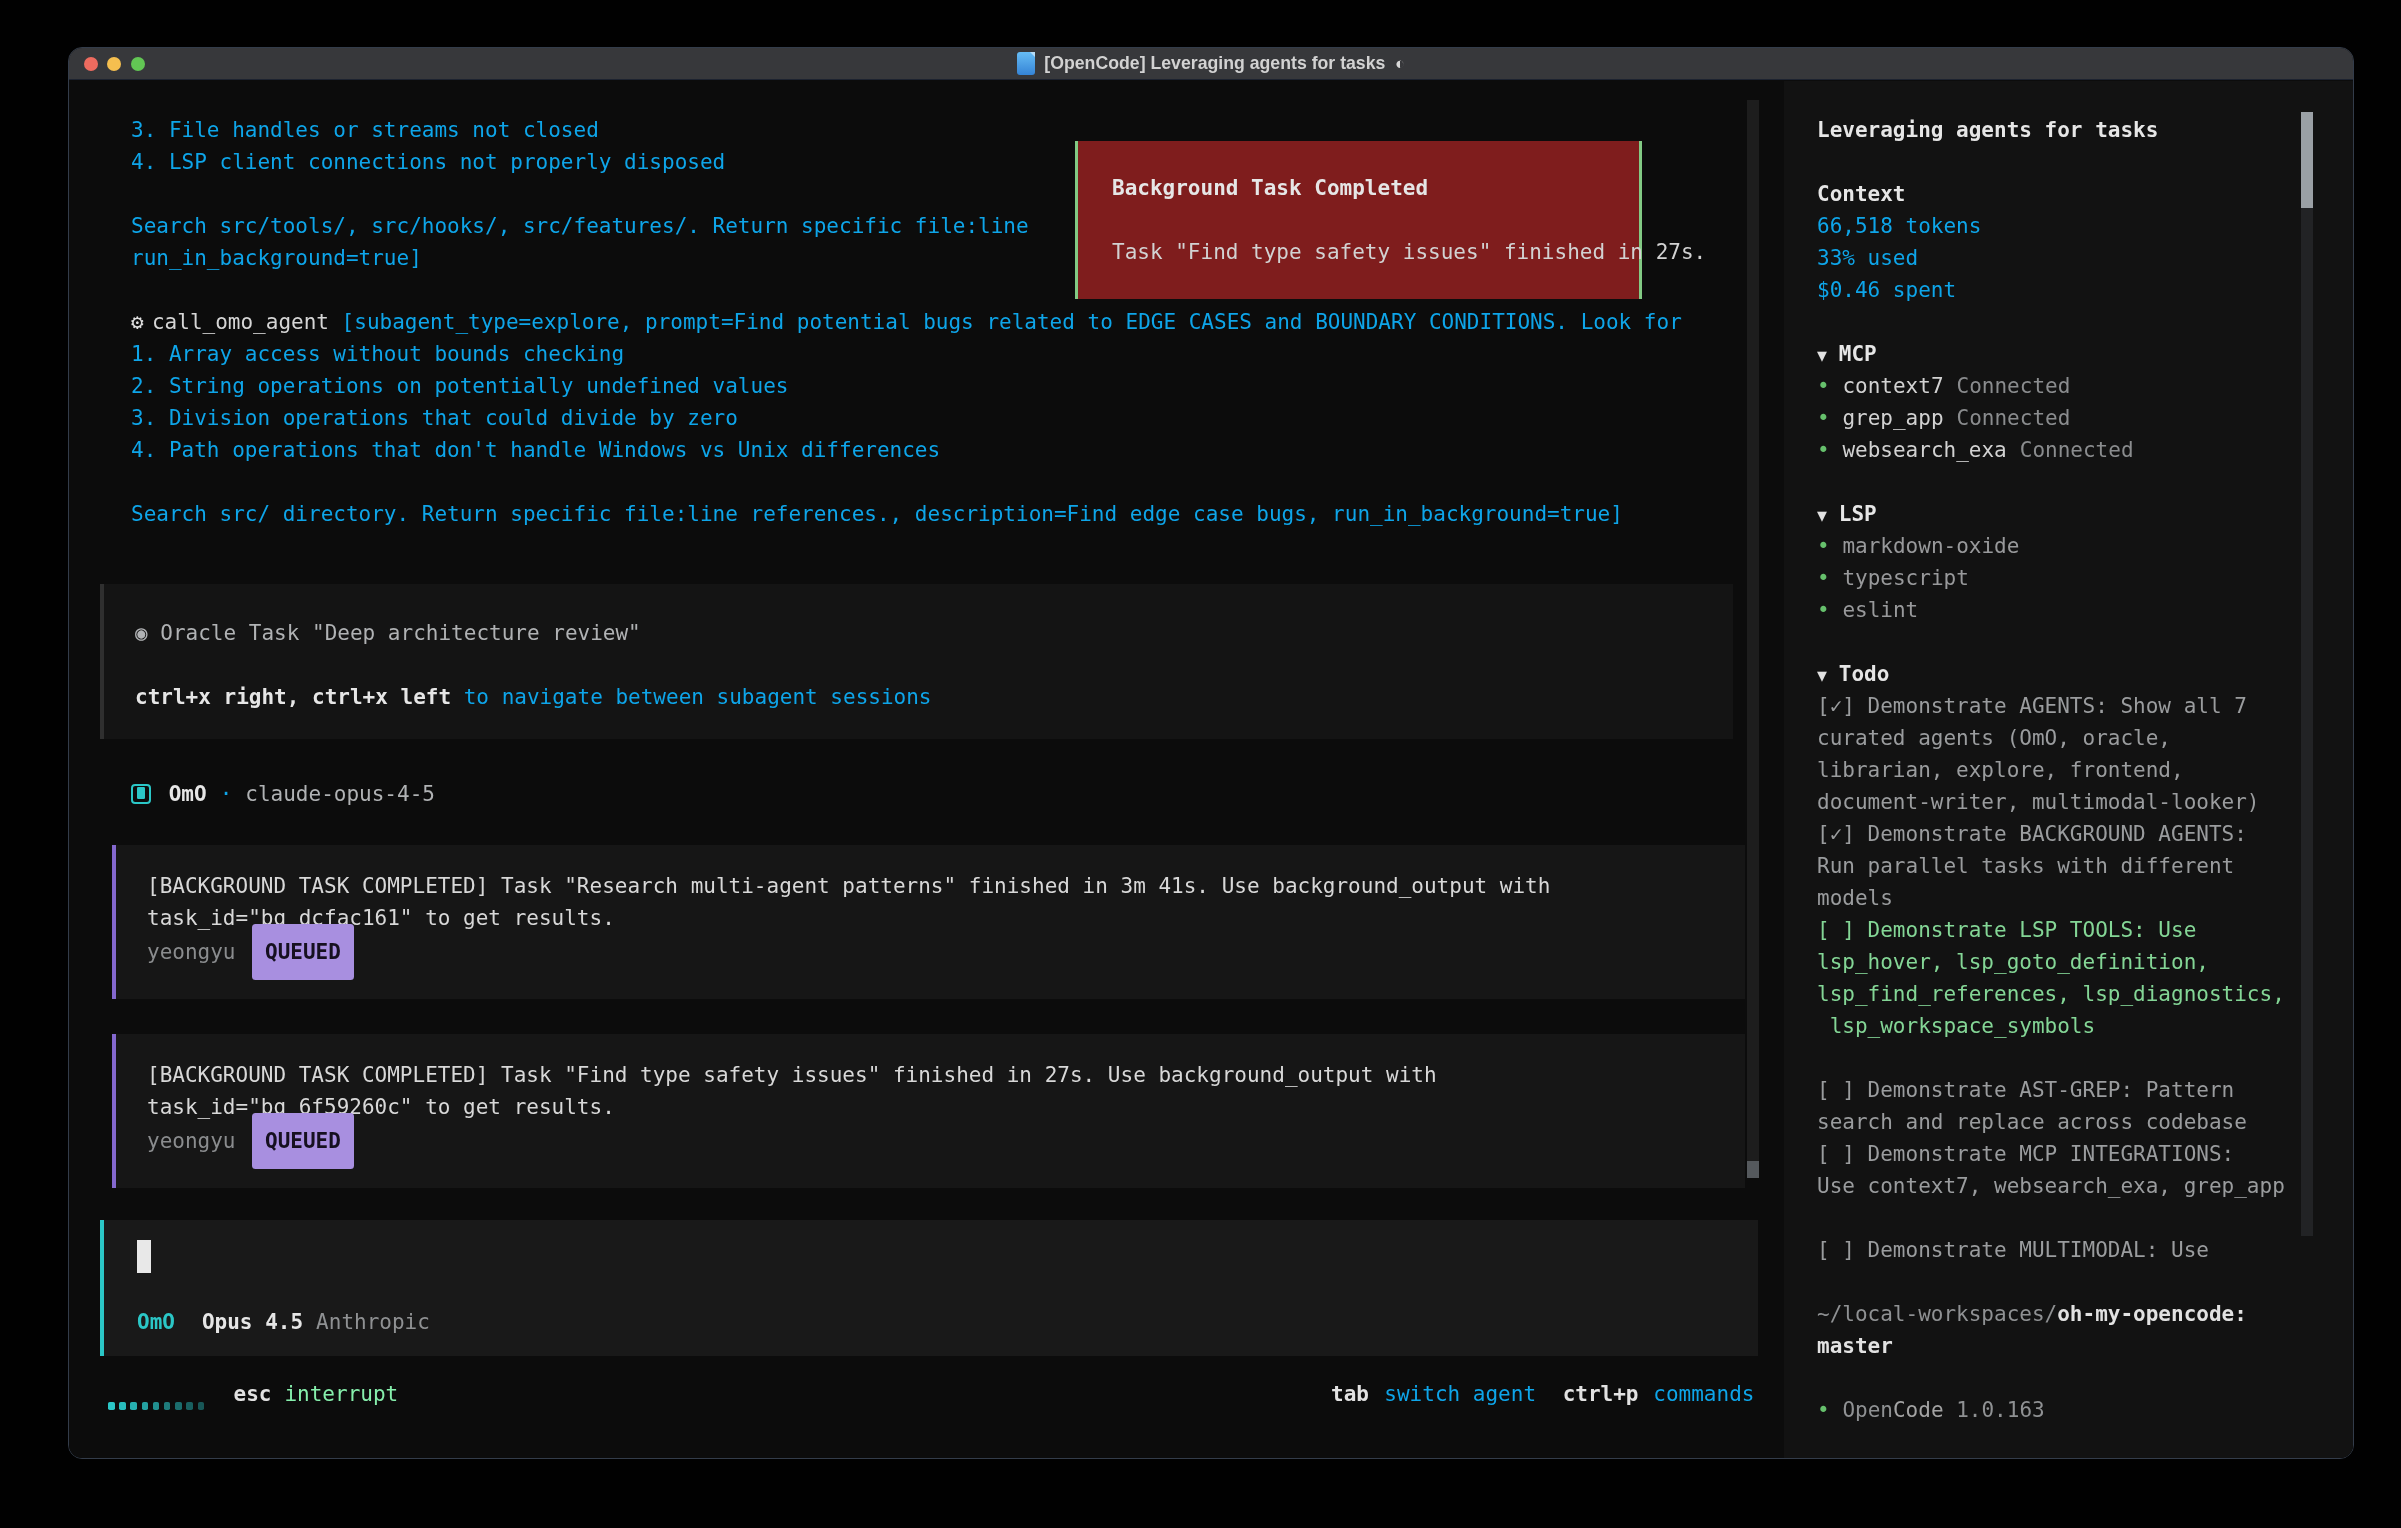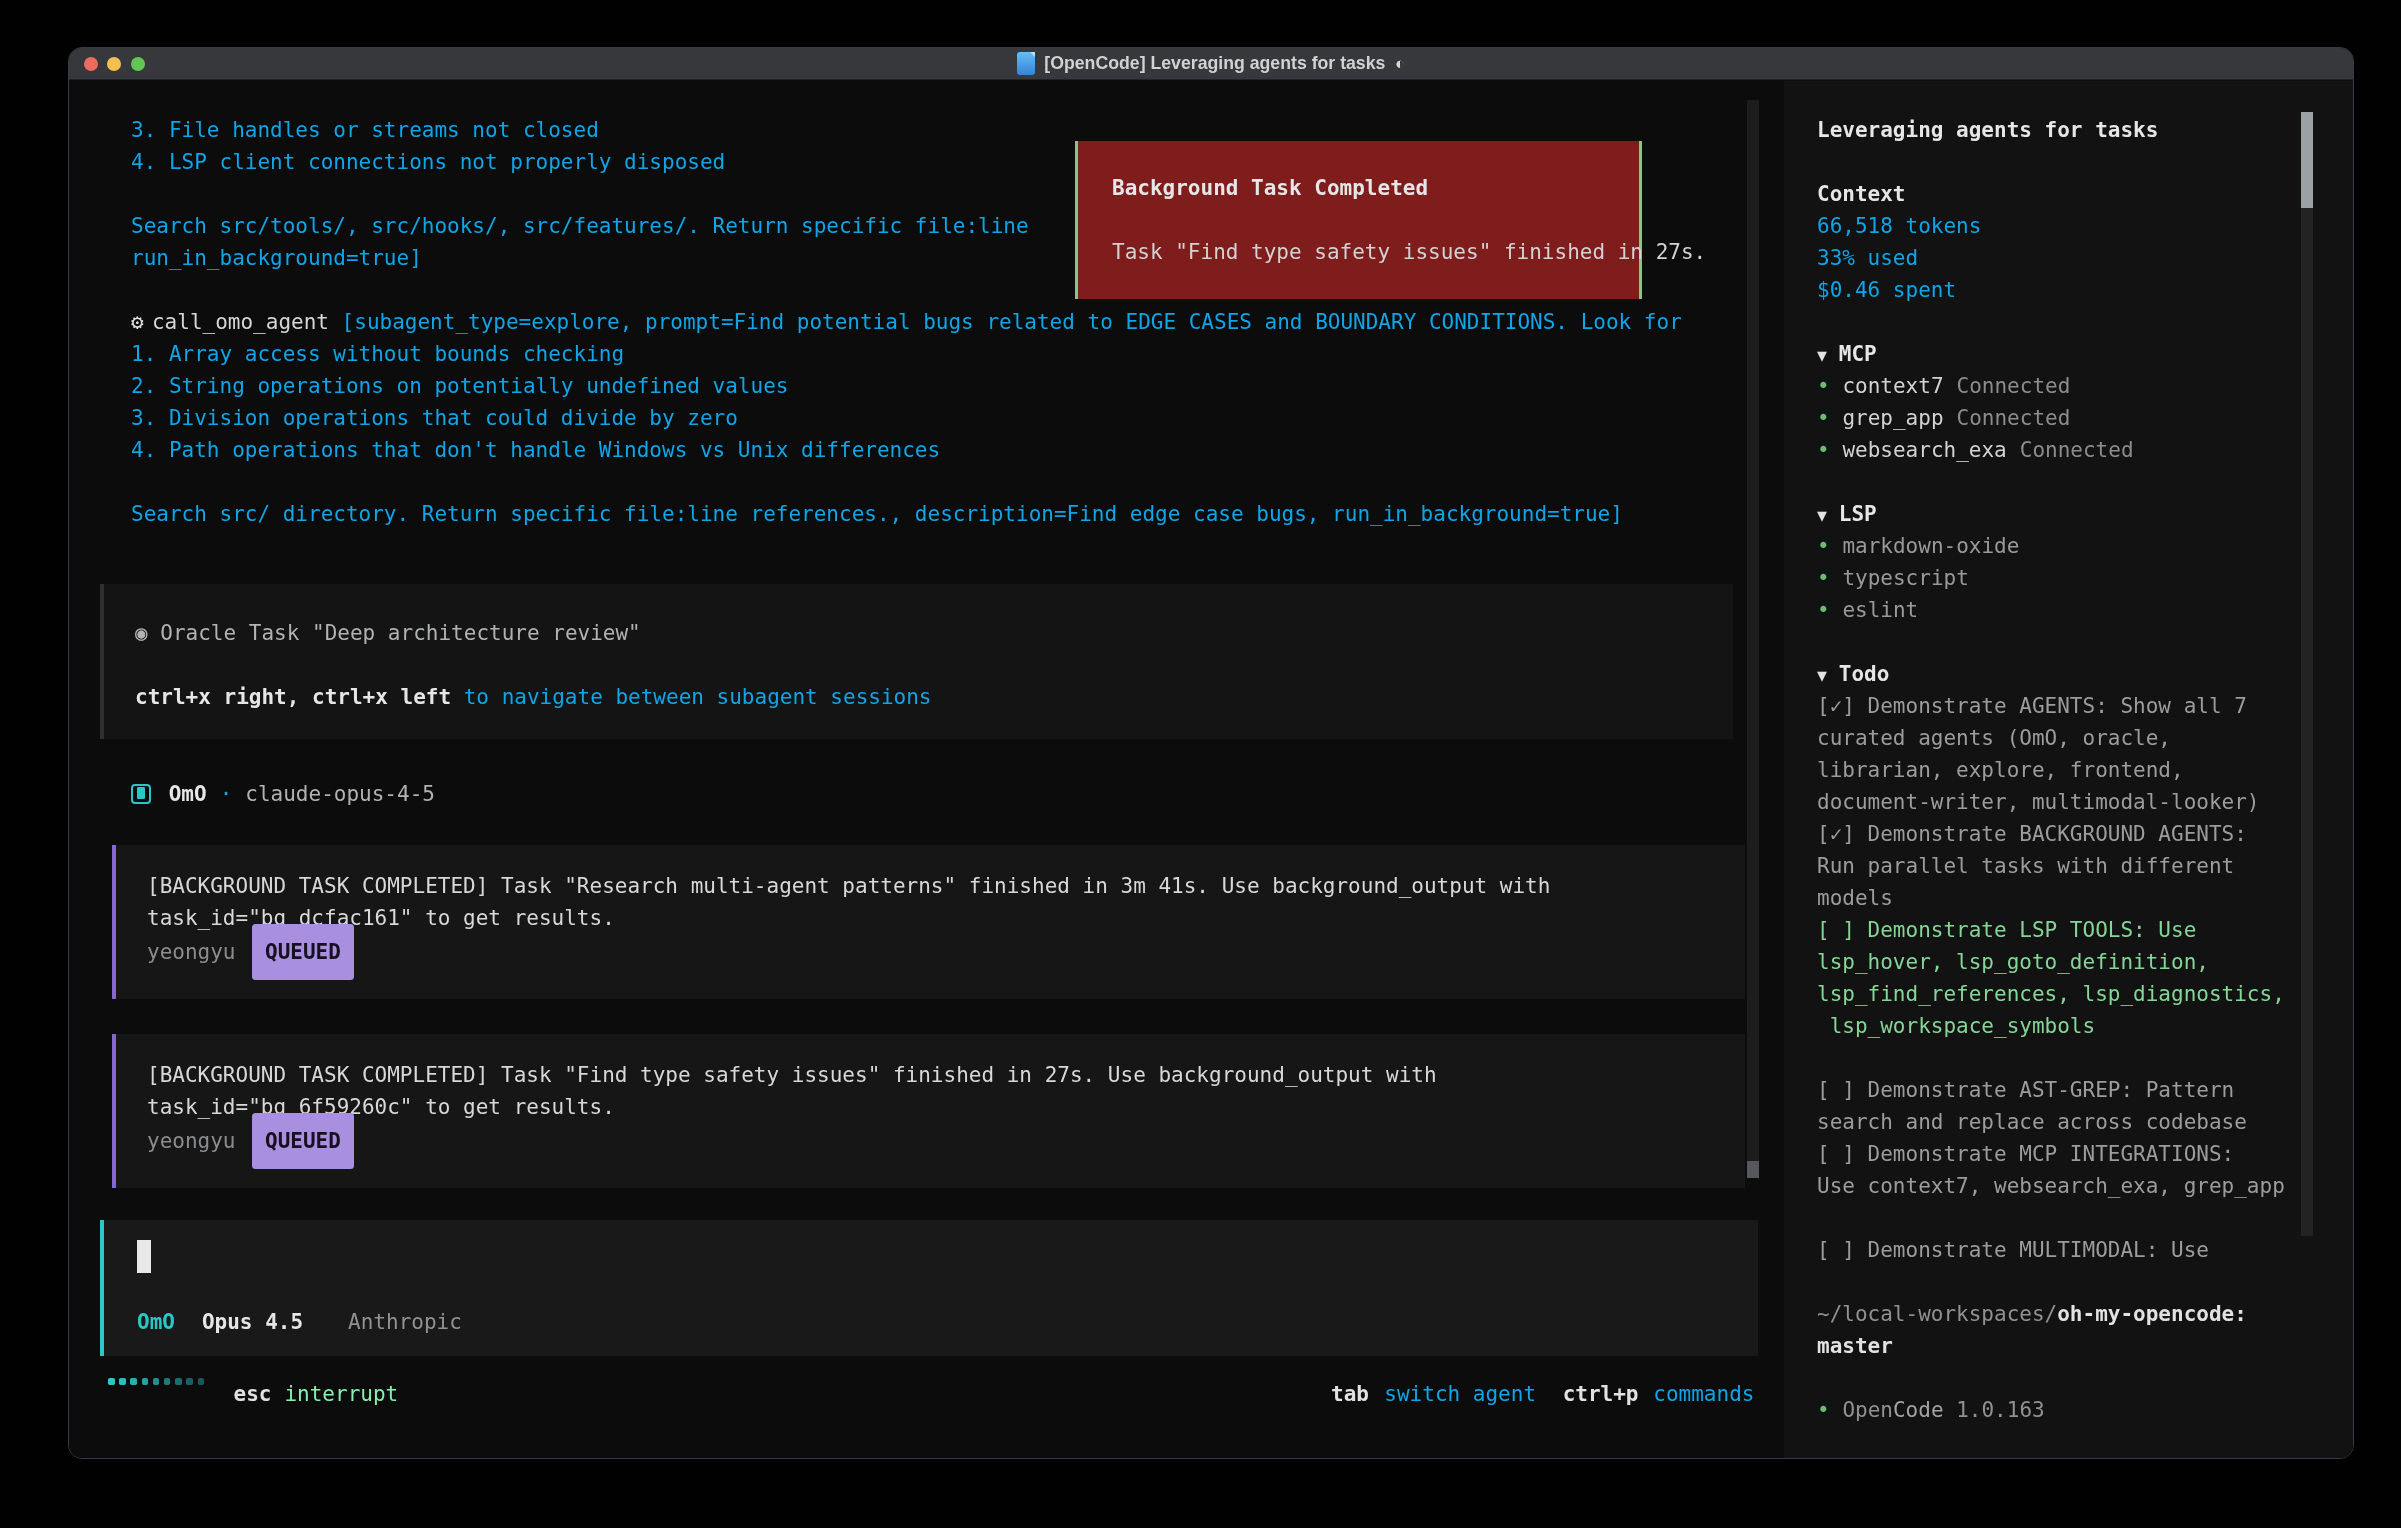--- a/index.html
+++ b/index.html
@@ -51,24 +51,24 @@
   .task-meta{position:absolute;left:31px;top:79px;display:flex;align-items:center;}
   .task-user{color:#8a8c8e;}
   .badge{display:inline-block;margin-left:16.5px;background:#a88fe0;color:#161020;font-weight:700;
          padding:12px 13px;border-radius:3.5px;}
   
   .input-box{top:1139px;height:136px;width:1658px;background:#191919;border-left:4.7px solid #2bc7c7;}
   .cursor{position:absolute;left:33px;top:20px;width:14px;height:33px;background:#e8e8e8;}
   .model-row{position:absolute;left:33px;top:86px;display:flex;align-items:baseline;}
   .model-agent{color:#2bc7c7;font-weight:700;margin-right:27px;}
   .model-name{color:#e6e6e6;font-weight:700;margin-right:13px;}
-  .model-provider{color:#8f9193;margin-left:32px;}
+  .model-provider{color:#8f9193;}
   
   .statusbar{position:absolute;left:0;top:1297px;width:1714px;height:32px;}
-  .sb-left{position:absolute;left:39px;top:0;display:flex;align-items:flex-start;height:32px;}
+  .sb-left{position:absolute;left:39px;top:0;display:flex;align-items:flex-end;height:32px;}
   .dots{display:flex;gap:4.7px;margin-right:29.5px;}
   .dot{width:6.5px;height:7.7px;border-radius:1.8px;background:#2bc7c7;}
   .dot:nth-child(1){opacity:1}.dot:nth-child(2){opacity:.95}.dot:nth-child(3){opacity:.88}
   .dot:nth-child(4){opacity:.8}.dot:nth-child(5){opacity:.7}.dot:nth-child(6){opacity:.6}
   .dot:nth-child(7){opacity:.52}.dot:nth-child(8){opacity:.45}.dot:nth-child(9){opacity:.4}
   .sb-key{font-weight:700;color:#e2e2e2;}
   .sb-label{color:#86efac;margin-left:13px;}
   .sb-right{position:absolute;left:1262px;top:0;display:flex;align-items:center;height:32px;}
   .gap26{margin-left:15.4px;} .gap45{margin-left:26.6px;} .gap25{margin-left:14.8px;}
   

